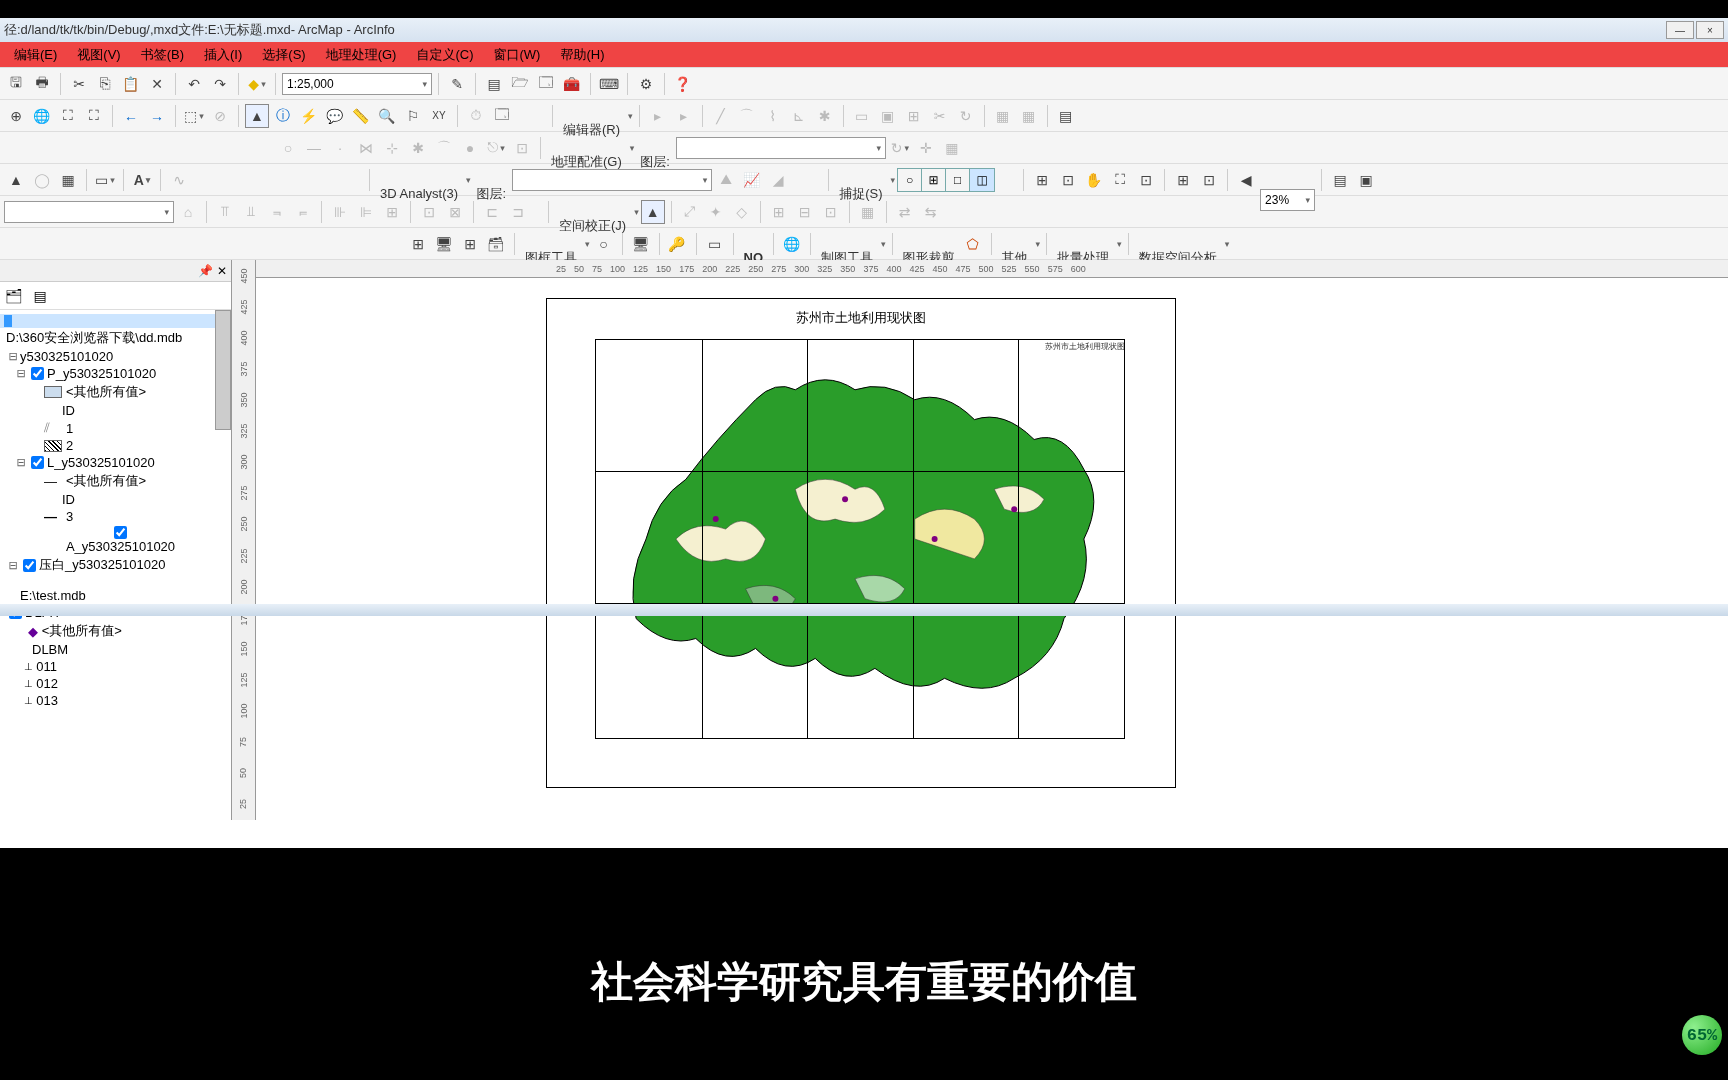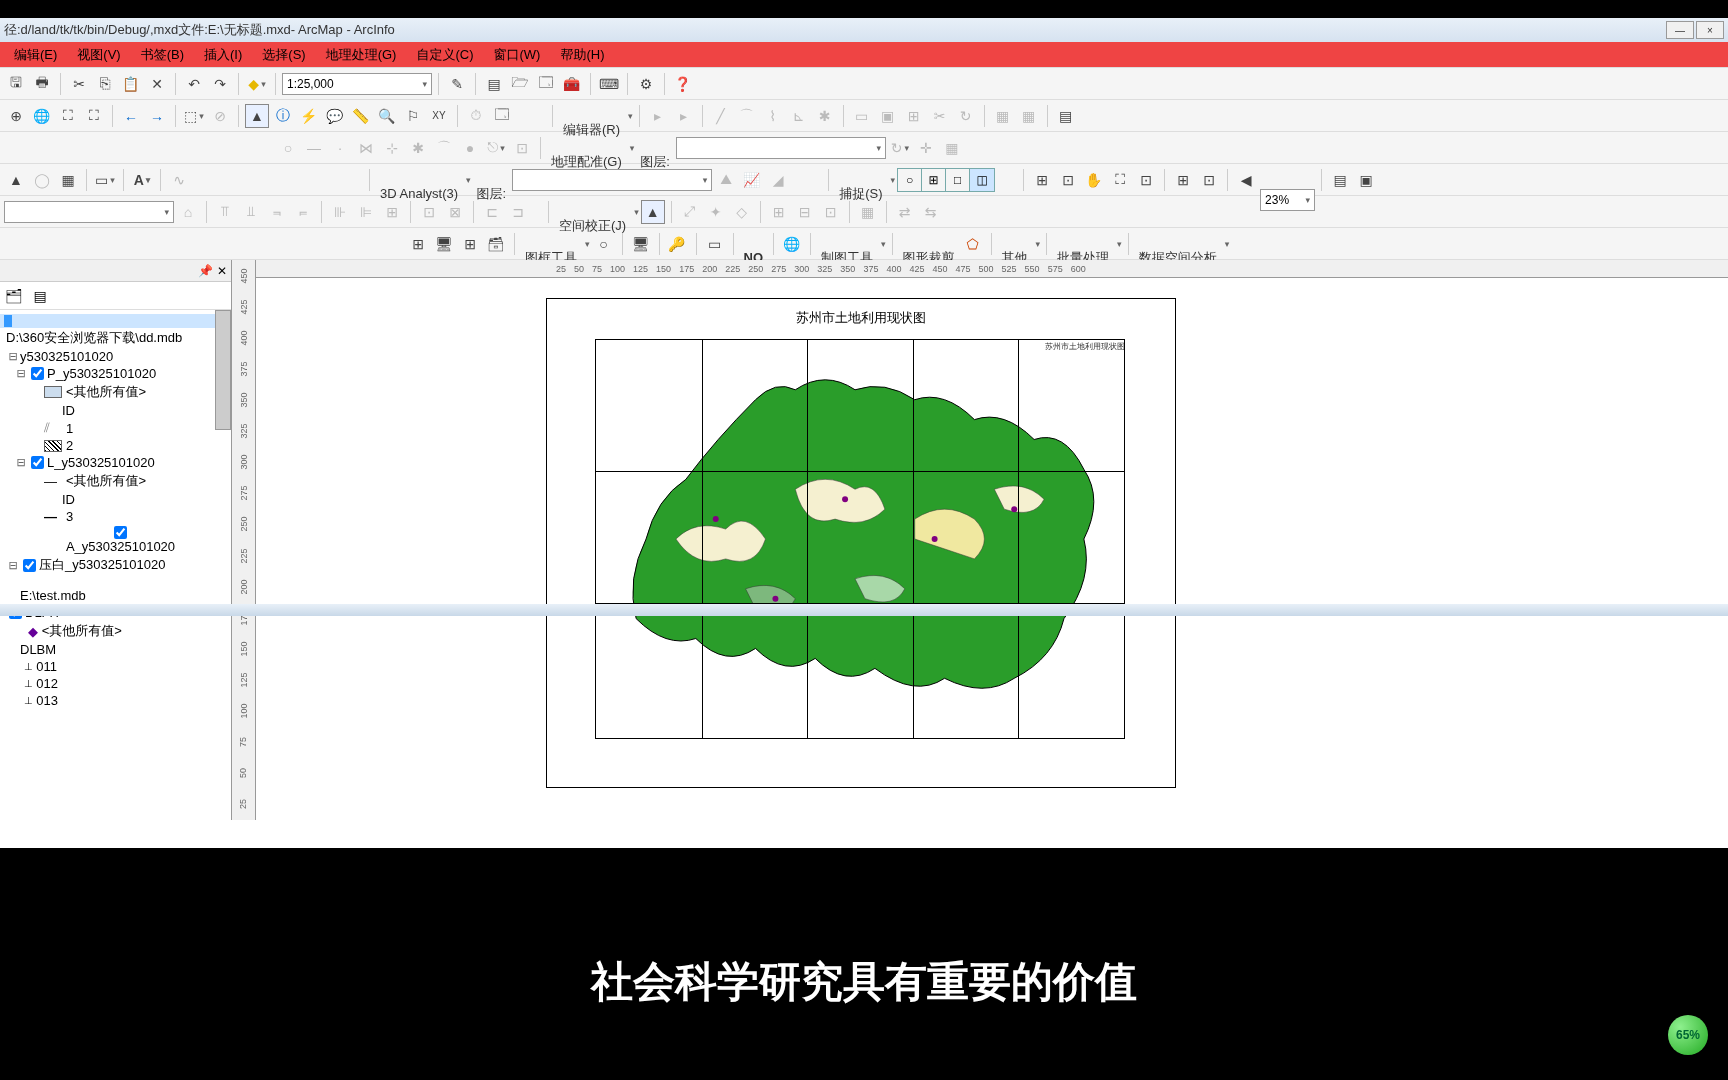--- a/index.html
+++ b/index.html
@@ -42,21 +42,21 @@
 .map-main { flex:1; position:relative;}
 .ruler-h { height: 18px; background: #f0f0f0; border-bottom: 1px solid #999; font-size: 9px; display:flex; padding-left:300px; gap:8px; align-items:center; color:#666;}
 .map-canvas { position: absolute; top: 18px; left: 0; right: 0; bottom: 0; background: #fff; }
 .layout-frame { position: absolute; top: 20px; left: 290px; width: 630px; height: 490px; border: 1px solid #000; background: #fff; }
 .layout-title { text-align: center; font-size: 13px; padding: 10px 0 6px; }
 .map-frame { position: absolute; top: 40px; left: 48px; width: 530px; height: 400px; border: 1.5px solid #000; }
 .map-frame .grid-h { position: absolute; left: 0; right: 0; border-top: 1px solid #000; }
 .map-frame .grid-v { position: absolute; top: 0; bottom: 0; border-left: 1px solid #000; }
 .legend-box { position:absolute; top:42px; right:50px; font-size:8px; color:#333;}
 .subtitle { position: absolute; bottom: 70px; left: 50%; transform: translateX(-50%); font-size: 42px; font-weight: bold; color: #fff; text-shadow: 2px 2px 4px #000, -2px -2px 4px #000, 2px -2px 4px #000, -2px 2px 4px #000; white-space: nowrap; z-index: 100; }
-.progress-orb { position: absolute; bottom: 25px; right: 20px; width: 40px; height: 40px; border-radius: 50%; background: radial-gradient(circle at 30% 30%, #8ef08e, #2a2); display: flex; align-items: center; justify-content: center; font-size: 12px; font-weight: bold; color: #063; z-index:100;}
+.progress-orb { position: absolute; bottom: 25px; right: 6px; width: 40px; height: 40px; border-radius: 50%; background: radial-gradient(circle at 30% 30%, #8ef08e, #2a2); display: flex; align-items: center; justify-content: center; font-size: 17px; font-weight: bold; color: #063; z-index:100;font-family:Liberation Mono, monospace;}
 .taskbar { position:absolute; bottom:232px; left:0; right:0; height:12px; background: linear-gradient(#e8f0f8,#c8d8e8);}
 svg.landmap { width:100%; height:100%; }
 </style>
 </head>
 <body>
 
 <div class="letterbox-top"></div>
 
 <div class="app-window">
 
@@ -383,21 +383,21 @@
           </div>
         <div style="height:12px;"></div>
         <div class="node" style="padding-left:20px;">
             <span>E:\test.mdb</span>
           </div>
         <div class="node" style="padding-left:6px;">
             <input type="checkbox" class="chk" checked="" style="">
             <span>DLFH</span>
           </div>
         <div class="node" style="padding-left:28px;"><span style="color:#609;">◆</span>&nbsp;<span>&lt;其他所有值&gt;</span></div>
-        <div class="node" style="padding-left:20px;text-align:right;">
+        <div class="node" style="padding-left:32px;text-align:right;">
             <span>DLBM</span>
           </div>
         <div class="node" style="padding-left:24px;"><span style="font-size:10px;">⊥</span>&nbsp;<span>011</span></div>
         <div class="node" style="padding-left:24px;"><span style="font-size:10px;">⊥</span>&nbsp;<span>012</span></div>
         <div class="node" style="padding-left:24px;"><span style="font-size:10px;">⊥</span>&nbsp;<span>013</span></div>
       </div>
     </div>
 
     <div class="map-area">
       <div class="ruler-v">

